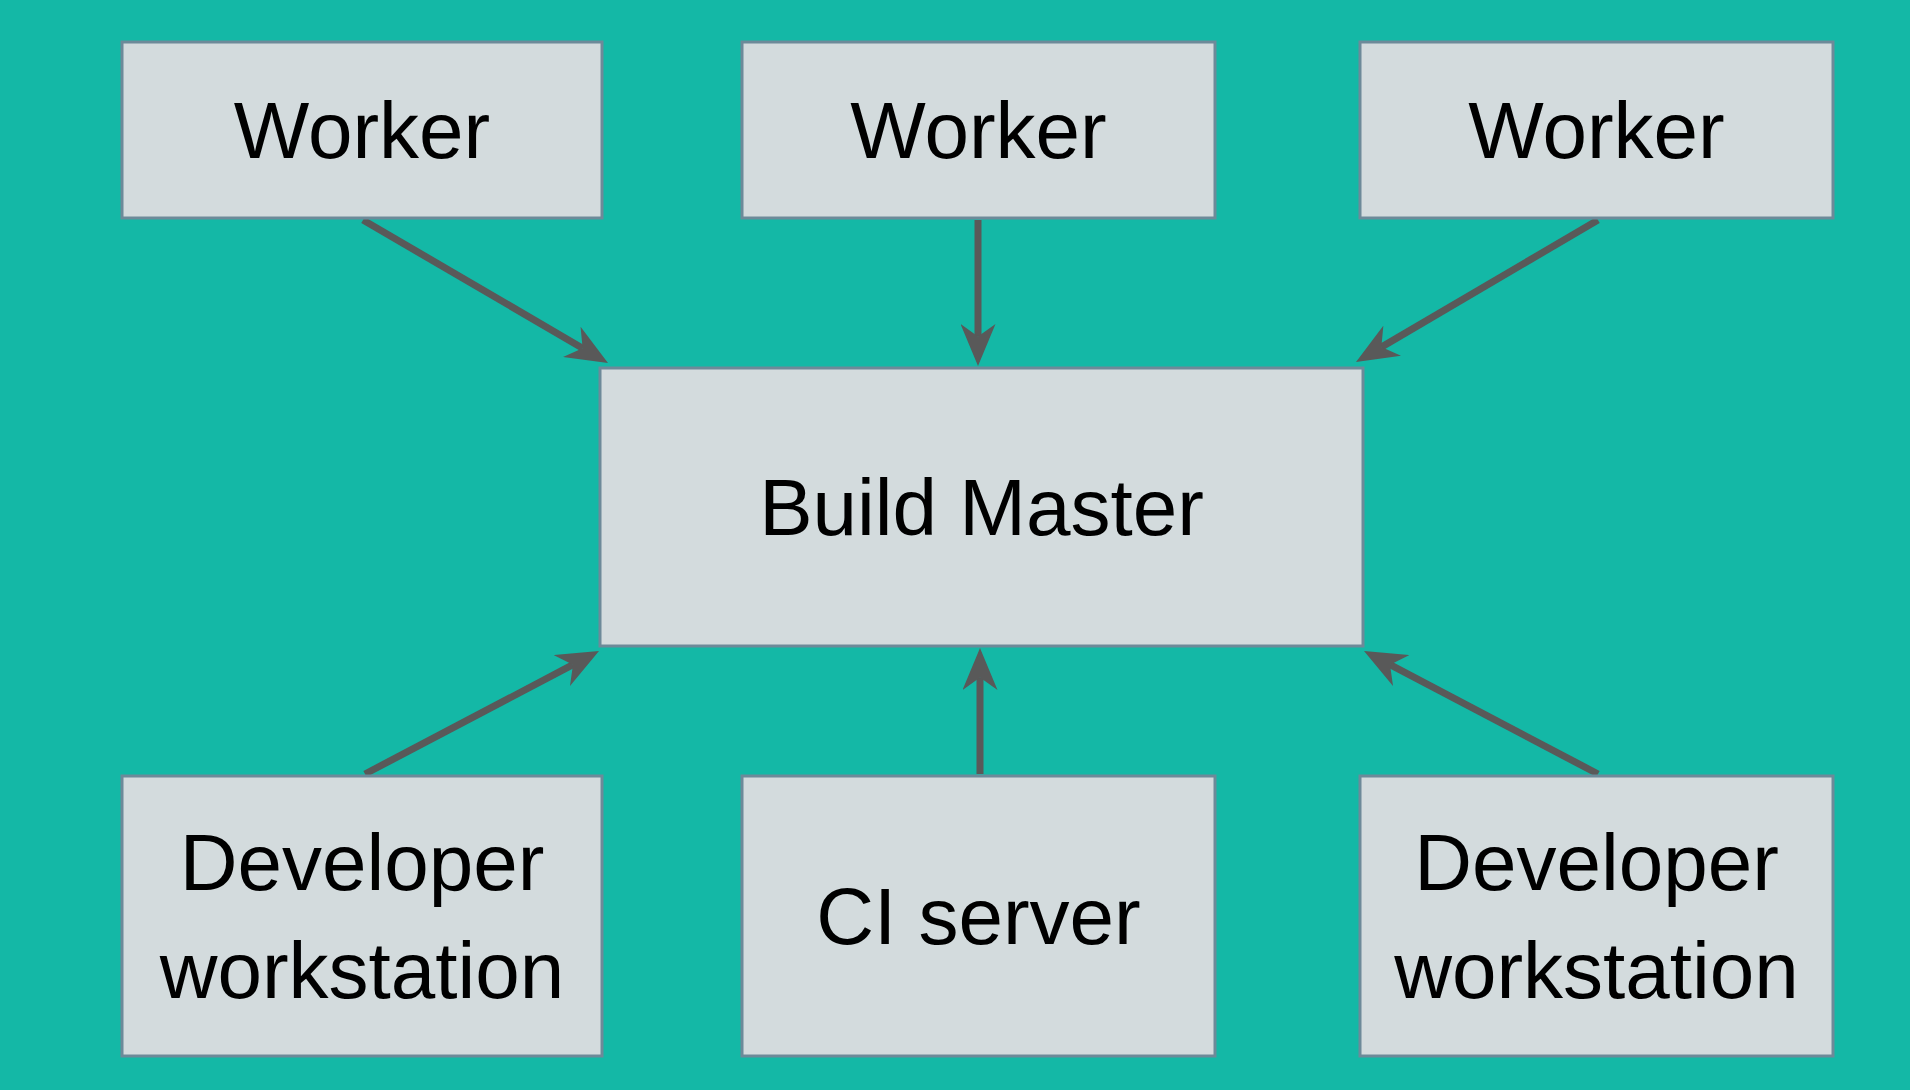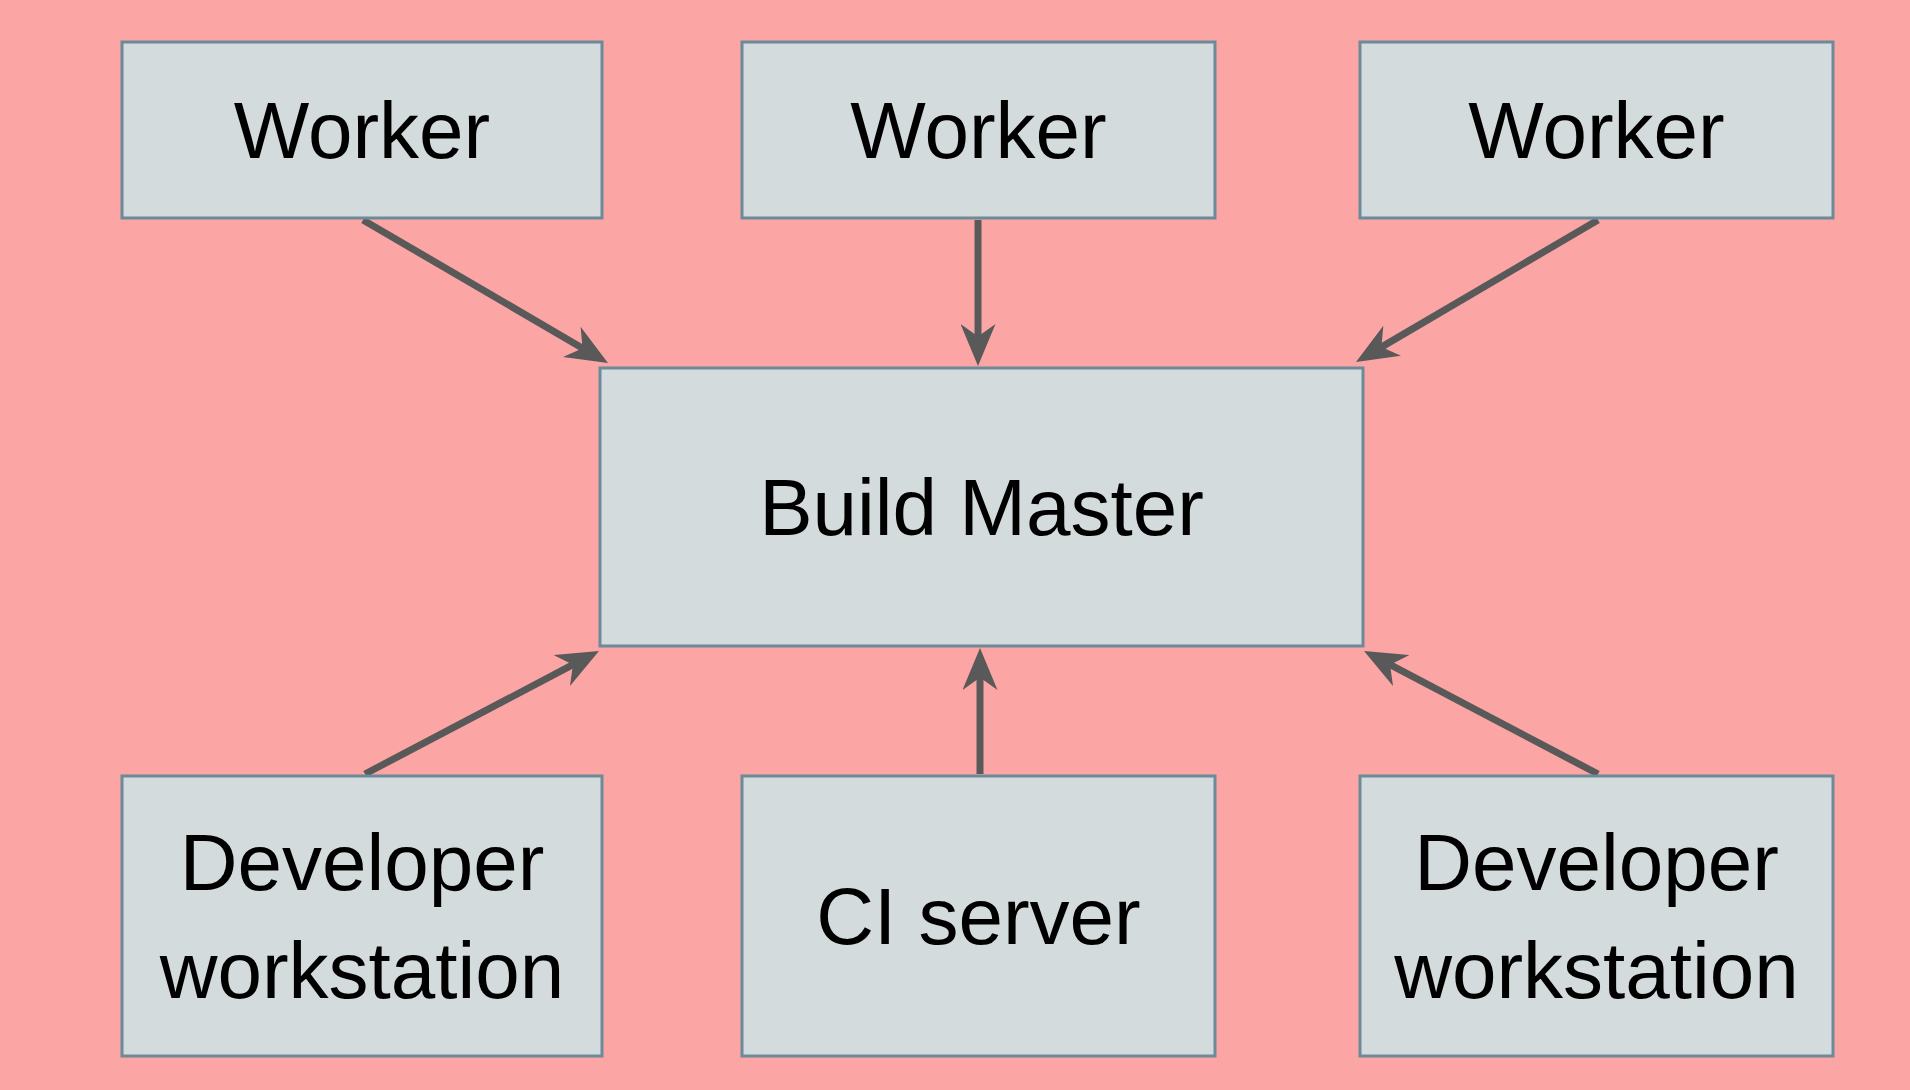--- a/index.html
+++ b/index.html
@@ -5,21 +5,21 @@
   html, body {
     margin: 0;
     padding: 0;
     background: #ffffff;
     font-family: "Liberation Sans", sans-serif;
   }
   .stage {
     position: relative;
     width: 1910px;
     height: 1090px;
-    background: #fca5a5;
+    background: #14b8a6;
     overflow: hidden;
   }
   .stage svg {
     position: absolute;
     inset: 0;
     display: block;
   }
   .node-label {
     font-family: "Liberation Sans", sans-serif;
     font-weight: 400;

